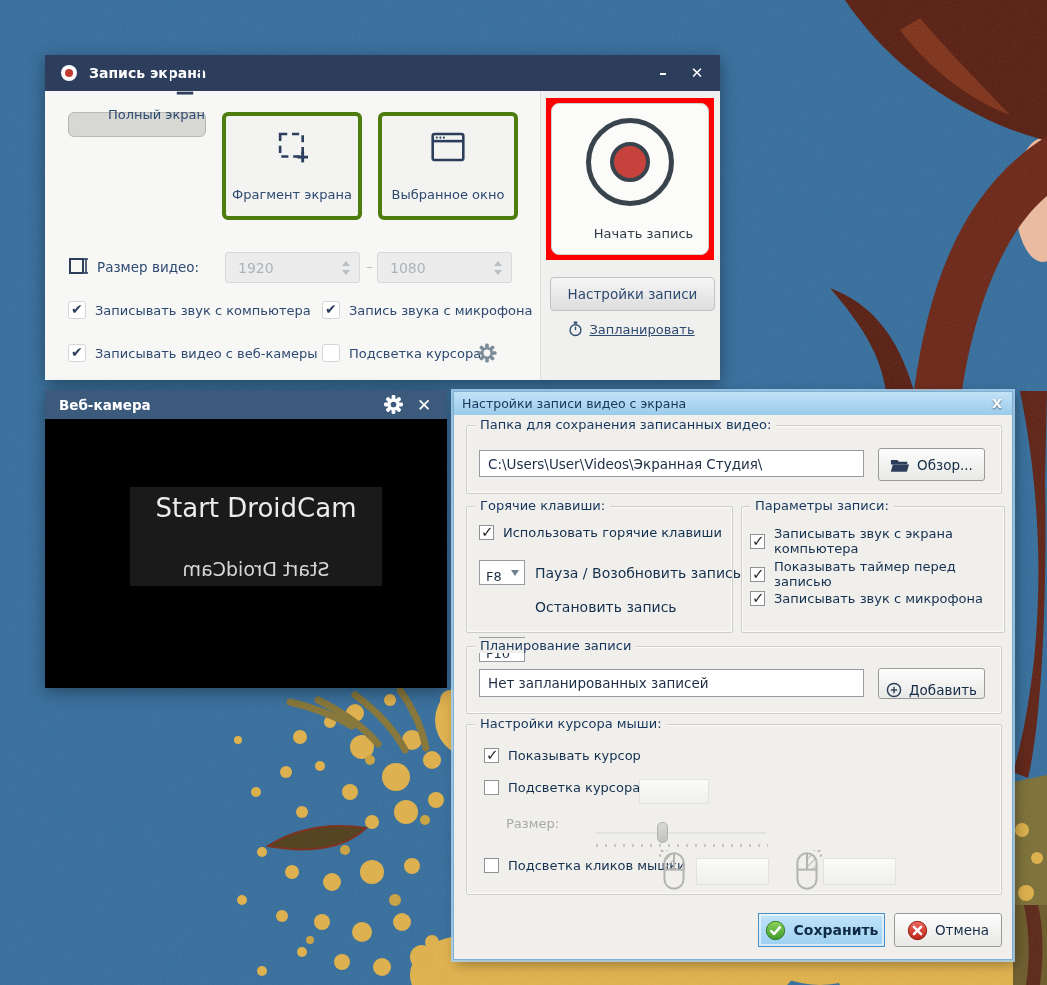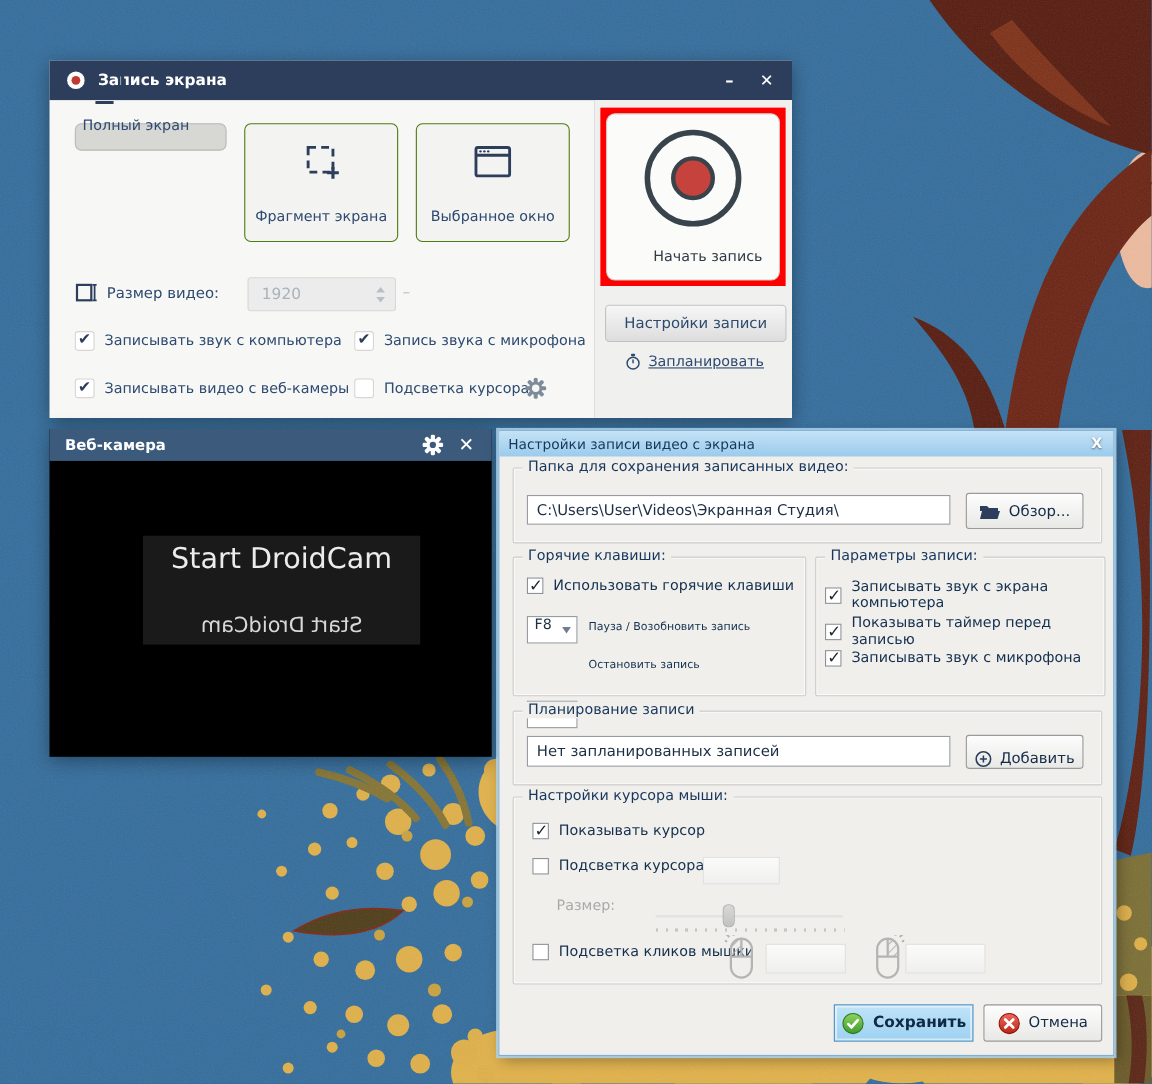--- a/index.html
+++ b/index.html
@@ -18,21 +18,21 @@
   .main-win{left:45px;top:55px;width:675px;height:325px;background:#f7f7f6;}
   .mw-title{position:absolute;left:0;top:0;right:0;height:36px;background:#2c3e5c;display:flex;align-items:center;}
   .mw-title .rec-dot{width:16px;height:16px;border-radius:50%;background:#fdfdfd;margin-left:16px;position:relative;}
   .mw-title .rec-dot::after{content:"";position:absolute;left:4px;top:4px;width:8px;height:8px;border-radius:50%;background:#c03a30;}
   .mw-title .t{color:#fff;font-size:14px;font-weight:bold;margin-left:12px;}
   .cap-btn{position:absolute;top:0;height:36px;width:34px;color:#fff;display:flex;align-items:center;justify-content:center;font-size:15px;cursor:default;}
   .mw-min{right:40px;font-weight:bold;}
   .mw-close{right:6px;}
   .right-panel{position:absolute;left:495px;top:36px;right:0;bottom:0;background:#f0f0ee;border-left:1px solid #dedede;}
 
-  .mode-btn{position:absolute;top:57px;height:108px;border-radius:6px;background:#f3f3f1;border:1px solid #4d7c0f;
+  .mode-btn{position:absolute;top:57px;height:108px;border-radius:6px;background:#f3f3f1;border:4px solid #4d7c0f;
     display:flex;flex-direction:column;align-items:center;justify-content:flex-end;padding-bottom:14px;box-sizing:border-box;}
   .mode-btn .lbl{color:#2e4a70;font-size:13px;margin-top:10px;}
   .mode-btn .ic{flex:1;display:flex;align-items:center;justify-content:center;}
   .mode-btn.sel{background:#d7d7d4;border:1px solid #b8b8b5;}
 
   .rec-annot{position:absolute;left:501px;top:43px;width:168px;height:162px;border:4px solid #fe0000;background:#fe0000;box-sizing:border-box;}
   .rec-card{position:absolute;inset:1px;background:#fbfbfa;border:1px solid #d0d0ce;border-radius:8px;
     display:flex;flex-direction:column;align-items:center;justify-content:flex-end;padding-bottom:13px;box-sizing:border-box;}
   .rec-rings{position:absolute;left:50%;top:58px;transform:translate(-50%,-50%);width:78px;height:78px;border:5px solid #39434b;border-radius:50%;}
   .rec-rings::after{content:"";position:absolute;left:50%;top:50%;transform:translate(-50%,-50%);width:32px;height:32px;background:#c5433c;border:4px solid #39434b;border-radius:50%;}
@@ -71,23 +71,23 @@
   .dlg-title{position:absolute;left:0;top:0;right:0;height:23px;background:linear-gradient(#c3e2f6,#9bcbec);display:flex;align-items:center;}
   .dlg-title .t{color:#16365a;font-size:12.5px;margin-left:8px;}
   .dlg-close{position:absolute;right:4px;top:0;height:23px;width:22px;display:flex;align-items:center;justify-content:center;color:#fdfdfd;font-weight:bold;font-size:13px;text-shadow:0 1px 2px rgba(60,80,100,.8);}
   .grp{position:absolute;border:1px solid #cdcdcb;border-radius:2px;box-shadow:inset 0 0 0 1px rgba(255,255,255,.7);}
   .grp .lg{position:absolute;top:-9px;left:8px;background:#f0efec;padding:0 5px;color:#17365c;font-size:13px;white-space:nowrap;}
   .dlg .field{position:absolute;background:#fff;border:1px solid #979ca2;box-sizing:border-box;display:flex;align-items:center;padding-left:8px;color:#1c2e44;font-size:13.5px;}
   .dlg-btn{position:absolute;background:linear-gradient(#fdfdfd,#e8e8e6);border:1px solid #9a9a9a;border-radius:3px;box-sizing:border-box;display:flex;align-items:center;justify-content:center;gap:7px;color:#152c46;font-size:13.5px;}
   .cb.sm .box{width:15px;height:15px;border:1px solid #8d9297;border-radius:0;}
   .cb.sm .box.on::after{content:"✓";left:1px;top:-3px;color:#20262c;font-size:15px;font-weight:bold;}
   .cb.sm .txt{color:#14304e;font-size:13px;}
-  .sel{position:absolute;width:46px;height:25px;background:#fff;border:1px solid #979ca2;box-sizing:border-box;display:flex;align-items:flex-start;padding-left:6px;color:#1c2e44;font-size:13px;}
+  .sel{position:absolute;width:46px;height:25px;background:#fff;border:1px solid #979ca2;box-sizing:border-box;display:flex;align-items:flex-end;padding-left:6px;color:#1c2e44;font-size:13px;}
   .sel .arr{position:absolute;right:5px;top:9px;width:0;height:0;border-left:4.5px solid transparent;border-right:4.5px solid transparent;border-top:6px solid #6e7f92;}
-  .sel-lbl{position:absolute;color:#14304e;font-size:10px;}
+  .sel-lbl{position:absolute;color:#14304e;font-size:14px;}
   .dis-lbl{position:absolute;color:#a9a9a7;font-size:13px;}
   .swatch{position:absolute;background:linear-gradient(#fbfbfa,#efefed);border:1px solid #e2e2e0;box-sizing:border-box;}
   .slider-track{position:absolute;height:2px;background:#e2e2e0;}
   .slider-thumb{position:absolute;width:11px;height:21px;background:linear-gradient(#d8d8d6,#c2c2c0);border:1px solid #b2b2b0;border-radius:5px;box-sizing:border-box;}
   .slider-ticks{position:absolute;height:3px;background-image:repeating-linear-gradient(90deg,#c6c6c4 0 2px,transparent 2px 9px);}
   .save-btn{position:absolute;background:linear-gradient(#c0e3f8,#9dd1f2);border:1px solid #4a90c4;box-shadow:inset 0 0 0 2px rgba(255,255,255,.55);box-sizing:border-box;display:flex;align-items:center;justify-content:center;gap:8px;color:#0f2a44;font-size:14px;font-weight:bold;}
 </style>
 </head>
 <body>
 
@@ -251,20 +251,27 @@
   </div>
   <div class="size-lbl">Размер видео:</div>
   <div class="spin" style="left:180px;">
     <span>1920</span>
     <span class="arrows">
         <span class="tri-up"></span>
         <span class="tri-dn"></span>
       </span>
   </div>
   <div class="spin-sep">–</div>
+  <div class="spin" style="left:332px;">
+    <span>1080</span>
+    <span class="arrows">
+        <span class="tri-up"></span>
+        <span class="tri-dn"></span>
+      </span>
+  </div>
 
   <div class="cb" style="left:23px;top:246px;">
     <span class="box on"></span>
     <span class="txt">Записывать звук с компьютера</span>
   </div>
   <div class="cb" style="left:277px;top:246px;">
     <span class="box on"></span>
     <span class="txt">Запись звука с микрофона</span>
   </div>
   <div class="cb" style="left:23px;top:289px;">

